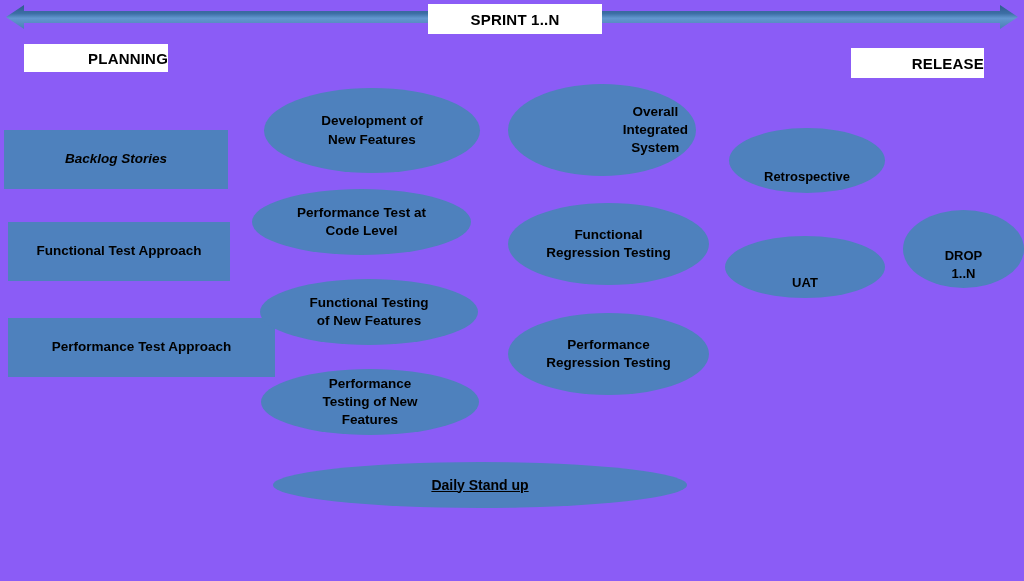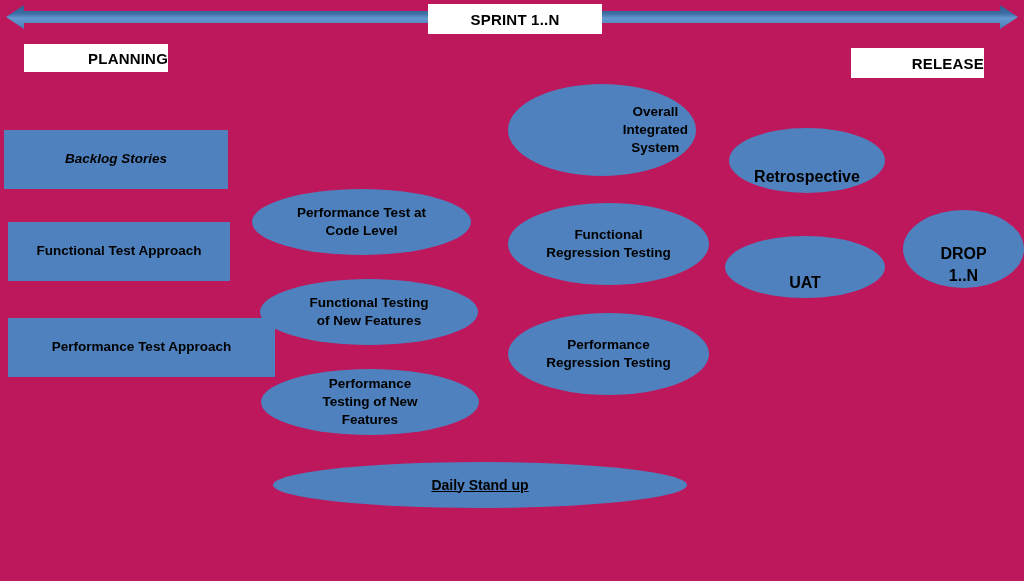--- a/index.html
+++ b/index.html
@@ -8,21 +8,21 @@
     padding: 0;
     background: #000000;
   }
   body {
     font-family: "Liberation Sans", sans-serif;
   }
   #canvas {
     position: relative;
     width: 1024px;
     height: 581px;
-    background: #be185d;
+    background: #8b5cf6;
     overflow: hidden;
   }
 
   
   .arrow-band {
     position: absolute;
     left: 0;
     top: 0;
     width: 1024px;
     height: 36px;
@@ -95,21 +95,21 @@
     text-align: center;
     line-height: 1.35;
     white-space: pre-line;
     padding: 0 8px;
   }
   .ellipse.wide .ellipse-text {
     font-size: 14px;
     text-decoration: underline;
   }
   .ellipse.small .ellipse-text {
-    font-size: 16px;
+    font-size: 13px;
     margin-top: 32px;
   }
 </style>
 </head>
 <body>
 
 <div id="canvas">
 
   <div class="arrow-band">
     <svg class="arrow-svg" width="1024" height="36" viewBox="0 0 1024 36">
@@ -172,20 +172,24 @@
   </div>
 
   <div class="rect" style="left:8px; top:222px; width:222px; height:59px;">
     <span class="rect-text">Functional Test Approach</span>
   </div>
 
   <div class="rect" style="left:8px; top:318px; width:267px; height:59px;">
     <span class="rect-text">Performance Test Approach</span>
   </div>
 
+  <div class="ellipse" style="left:264px; top:88px; width:216px; height:85px;">
+    <span class="ellipse-text">Development of
+New Features</span>
+  </div>
 
   <div class="ellipse" style="left:260px; top:279px; width:218px; height:66px;">
     <span class="ellipse-text">Functional Testing
 of New Features</span>
   </div>
 
   <div class="ellipse" style="left:252px; top:189px; width:219px; height:66px;">
     <span class="ellipse-text">Performance Test at
 Code Level</span>
   </div>

